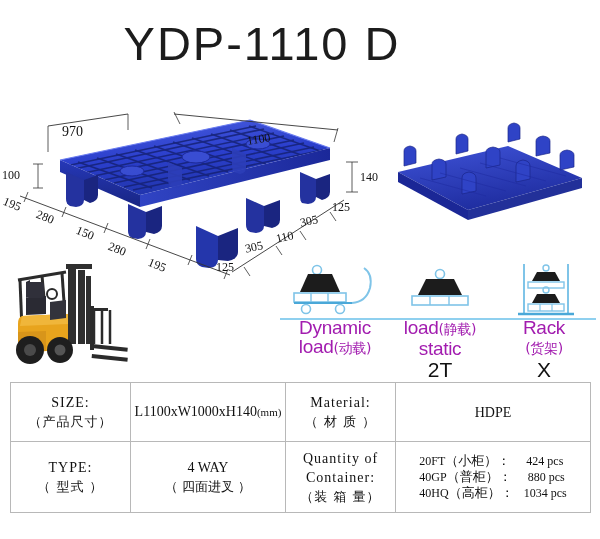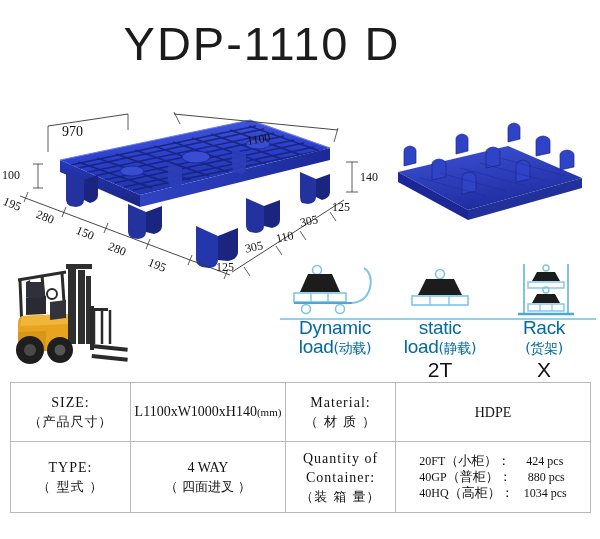--- a/index.html
+++ b/index.html
@@ -65,21 +65,21 @@
     text-align: center;
     font-family: "Liberation Sans", "DejaVu Sans", sans-serif;
   }
   .load-icon-wrap {
     height: 56px;
     position: relative;
   }
   .load-name {
     font-size: 19px;
     line-height: 19px;
-    color: #0369a1;
+    color: #a21caf;
     letter-spacing: -0.3px;
   }
   .load-name .cn {
     font-size: 14px;
     font-family: "DejaVu Sans", sans-serif;
   }
   .load-value {
     font-size: 21px;
     line-height: 22px;
     color: #111;
@@ -389,24 +389,24 @@
     <div class="load-icon-wrap">
       <svg width="104" height="56" viewBox="0 0 104 56">
         <circle cx="52" cy="12" r="4.5" fill="none" stroke="#7fc4e8" stroke-width="1.6"></circle>
         <path d="M30,33 L38,17 L66,17 L74,33 Z" fill="#1c1c1c"></path>
         <rect x="24" y="34" width="56" height="9" fill="#fff" stroke="#7fc4e8" stroke-width="1.6"></rect>
         <line x1="42" y1="34" x2="42" y2="43" stroke="#7fc4e8" stroke-width="1.4"></line>
         <line x1="61" y1="34" x2="61" y2="43" stroke="#7fc4e8" stroke-width="1.4"></line>
       </svg>
     </div>
     <div class="load-name">
+      <span>load</span><span class="cn">(静载)</span>
+    </div>
+    <div class="load-name">
       <span>static</span>
-    </div>
-    <div class="load-name">
-      <span>load</span><span class="cn">(静载)</span>
     </div>
     <div class="load-value">2T</div>
   </div>
 
   <div class="load-col" style="left:212px; width:104px;">
     <div class="load-icon-wrap">
       <svg width="104" height="56" viewBox="0 0 104 56">
         <line x1="32" y1="2" x2="32" y2="52" stroke="#7fc4e8" stroke-width="2"></line>
         <line x1="76" y1="2" x2="76" y2="52" stroke="#7fc4e8" stroke-width="2"></line>
 

